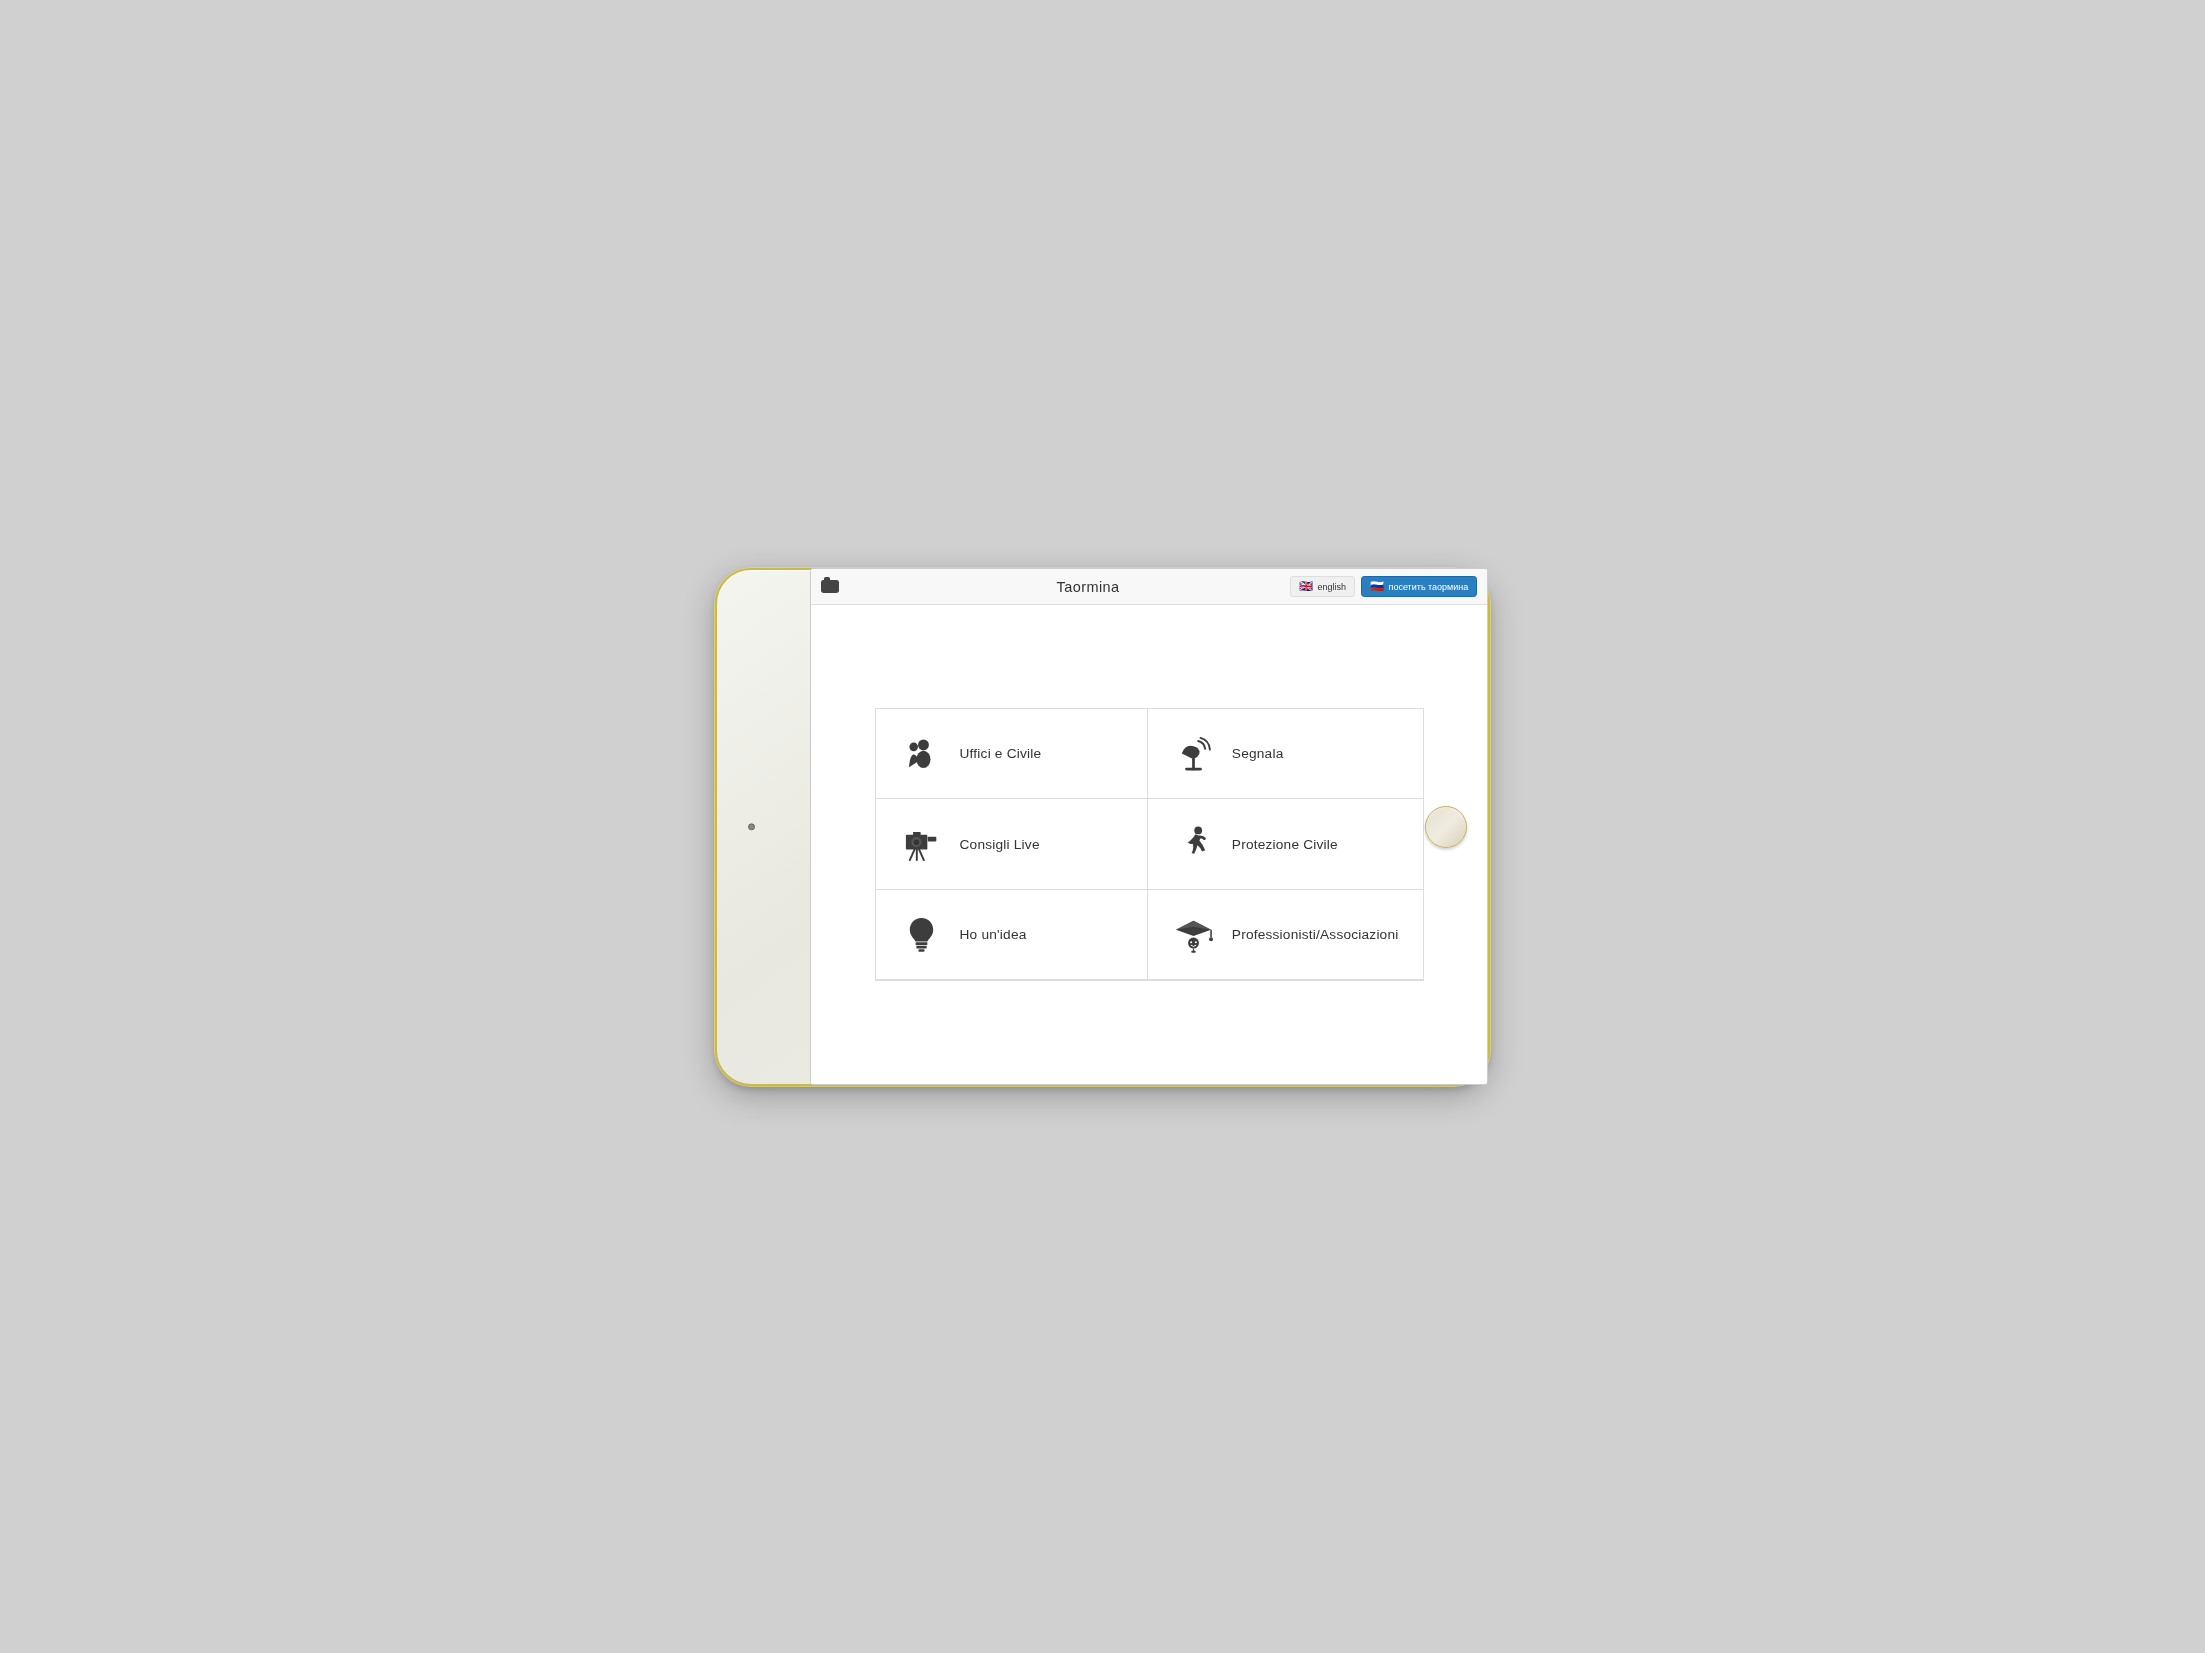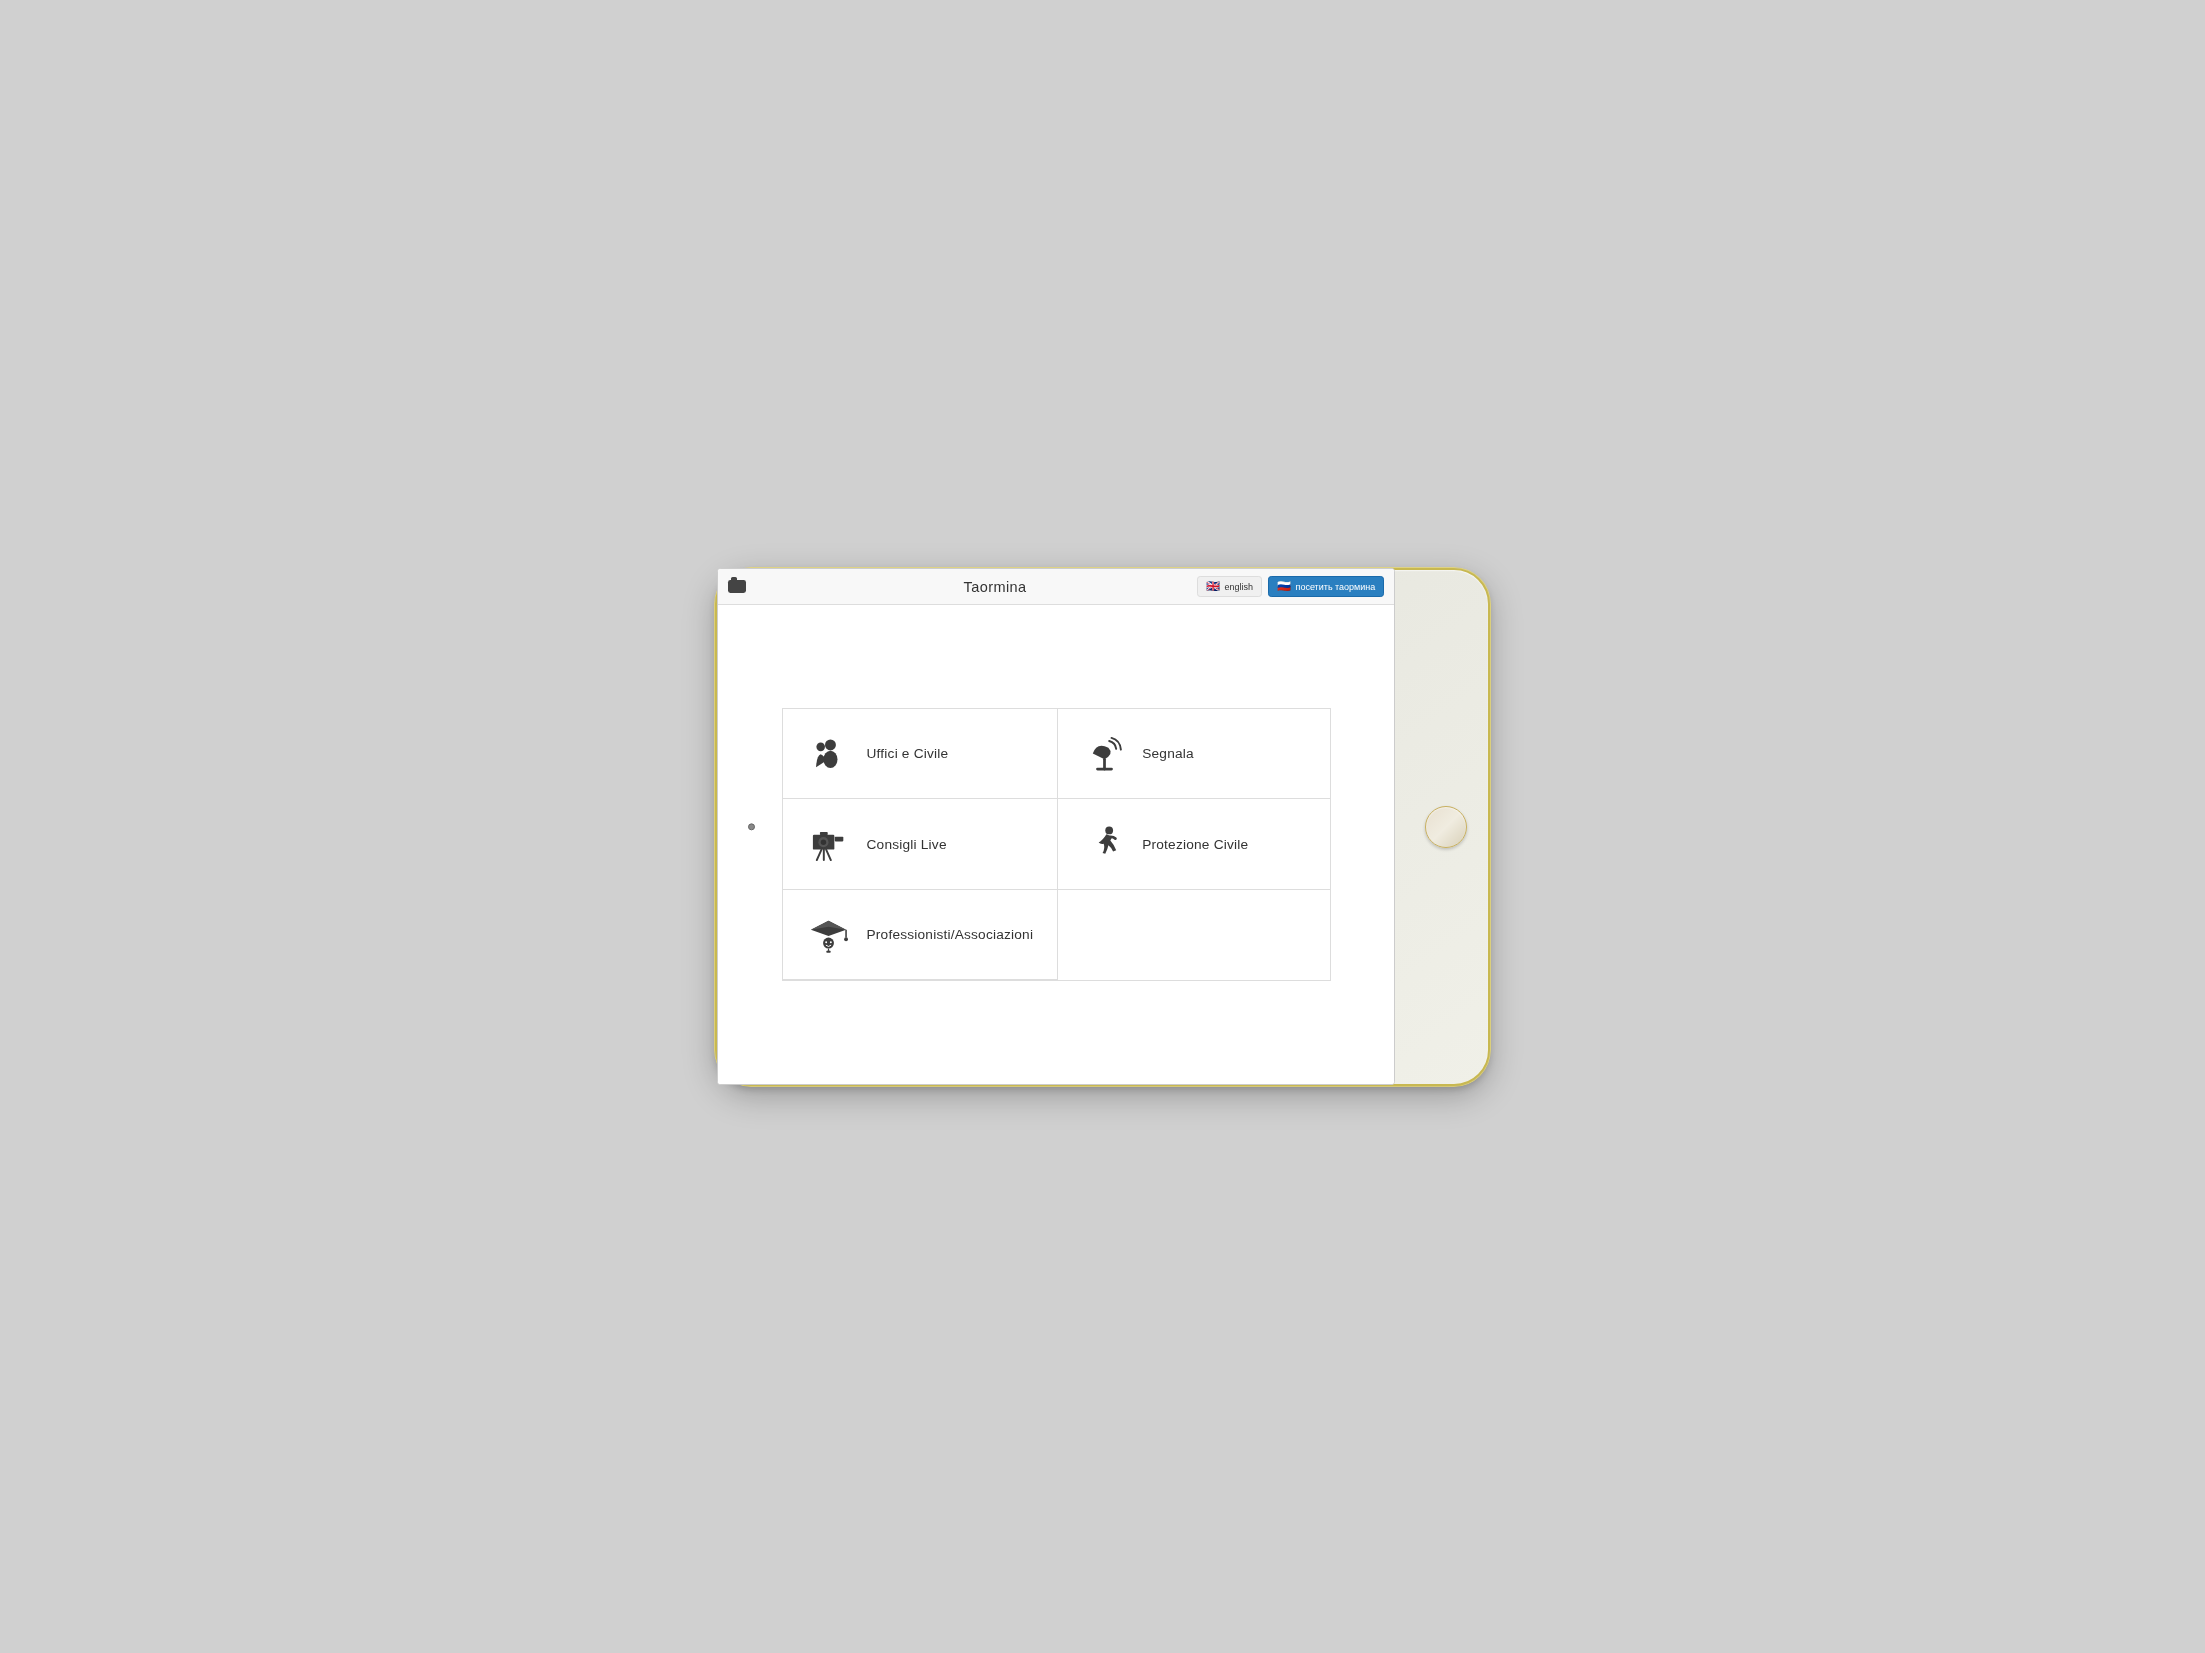--- a/index.html
+++ b/index.html
@@ -20,21 +20,21 @@
       border-radius: 36px;
       border: 2.4px solid #c8b850;
       box-shadow:
         0 0 0 0.8px #e8d870,
         0 3.2px 6.5px rgba(0,0,0,0.15),
         0 9.7px 32px rgba(0,0,0,0.25),
         inset 0 0.8px 1.6px rgba(255,255,255,0.8);
       position: relative;
       display: flex;
       align-items: center;
-      justify-content: flex-start;
+      justify-content: flex-end;
     }
 
     
     .camera {
       position: absolute;
       left: 31px;
       top: 50%;
       transform: translateY(-50%);
       width: 7.3px;
       height: 7.3px;
@@ -294,20 +294,34 @@
               <circle cx="62" cy="14" r="10"></circle>
 
               <path d="M55,24 Q45,40 35,45 Q40,50 48,48 Q52,60 45,72 L52,74 Q58,62 60,52 Q68,58 72,68 L80,65 Q74,50 65,40 L70,30 Z" fill="#3d3d3d"></path>
 
               <path d="M58,32 Q70,28 78,35" fill="none" stroke="#3d3d3d" stroke-width="7" stroke-linecap="round"></path>
             </svg>
           </div>
           <span class="grid-label">Protezione Civile</span>
         </div>
 
+        <div class="grid-item">
+          <div class="grid-icon">
+            <svg viewBox="0 0 100 100" xmlns="http://www.w3.org/2000/svg">
+
+              <path d="M50,8 C32,8 20,22 20,38 C20,52 30,60 35,68 L65,68 C70,60 80,52 80,38 C80,22 68,8 50,8 Z"></path>
+
+              <rect x="35" y="70" width="30" height="7" rx="1"></rect>
+              <rect x="37" y="79" width="26" height="7" rx="1"></rect>
+
+              <rect x="42" y="88" width="16" height="6" rx="3"></rect>
+            </svg>
+          </div>
+          <span class="grid-label">Ho un'idea</span>
+        </div>
 
         <div class="grid-item">
           <div class="grid-icon">
             <svg viewBox="0 0 100 100" xmlns="http://www.w3.org/2000/svg">
 
               <polygon points="50,15 5,38 50,54 95,38"></polygon>
 
               <polygon points="50,15 5,38 50,30 95,38" fill="#555"></polygon>
 
               <line x1="95" y1="38" x2="95" y2="58" stroke="#3d3d3d" stroke-width="4"></line>

